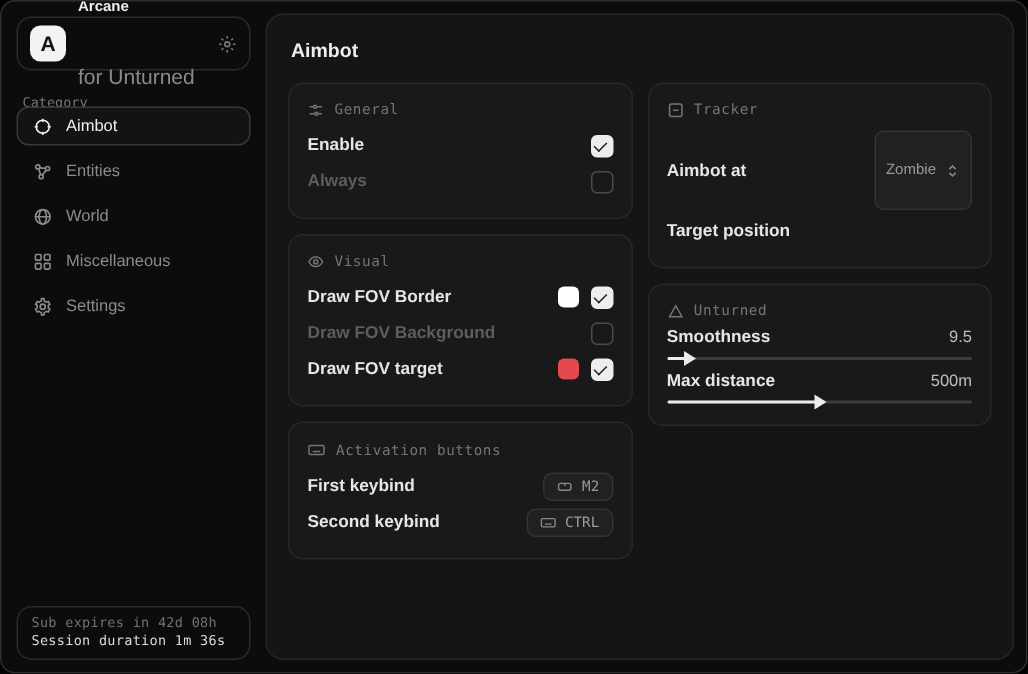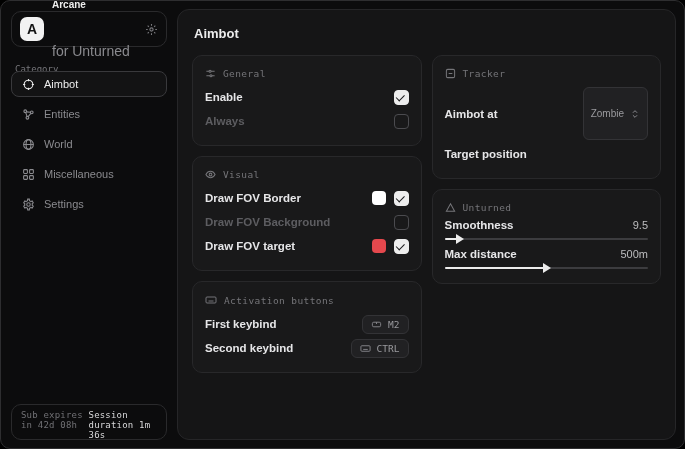--- a/index.html
+++ b/index.html
@@ -40,21 +40,21 @@
     height:26px; border-radius:8px; display:flex; align-items:center; gap:9px;
     padding:0 10px; color:#8b8b8f; font-size:11px; cursor:pointer;
     border:1px solid transparent;
   }
   .nav-item.active { border-color:#39393c; background:#131314; color:#ededed; }
   .nav-item .nav-icon { display:flex; color:inherit; }
 
   .sidebar-footer {
     position:absolute; left:10px; bottom:8px; width:156px; height:36px;
     border:1px solid #2a2a2c; border-radius:10px;
-    padding:5px 9px; display:flex; flex-direction:row; justify-content:center; gap:2px;
+    padding:5px 9px; display:flex; flex-direction:column; justify-content:center; gap:2px;
     font-family:"DejaVu Sans Mono",monospace;
   }
   .footer-line1 { color:#717175; font-size:9px; letter-spacing:0.2px; }
   .footer-line2 { color:#d9d9db; font-size:9px; letter-spacing:0.2px; }
 
   
   .main {
     position:absolute; left:176px; top:8px; right:8px; bottom:8px;
     background:#151516; border:1px solid #262628; border-radius:12px;
     padding:12px 14px;

